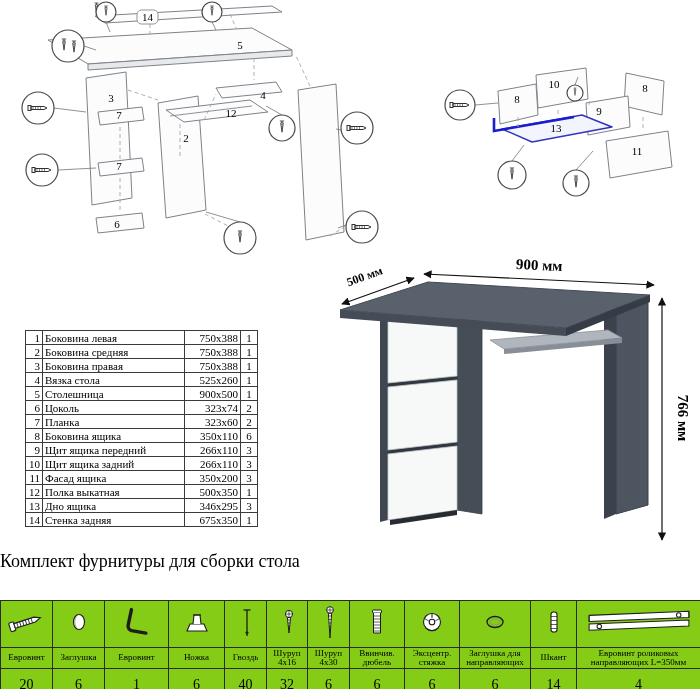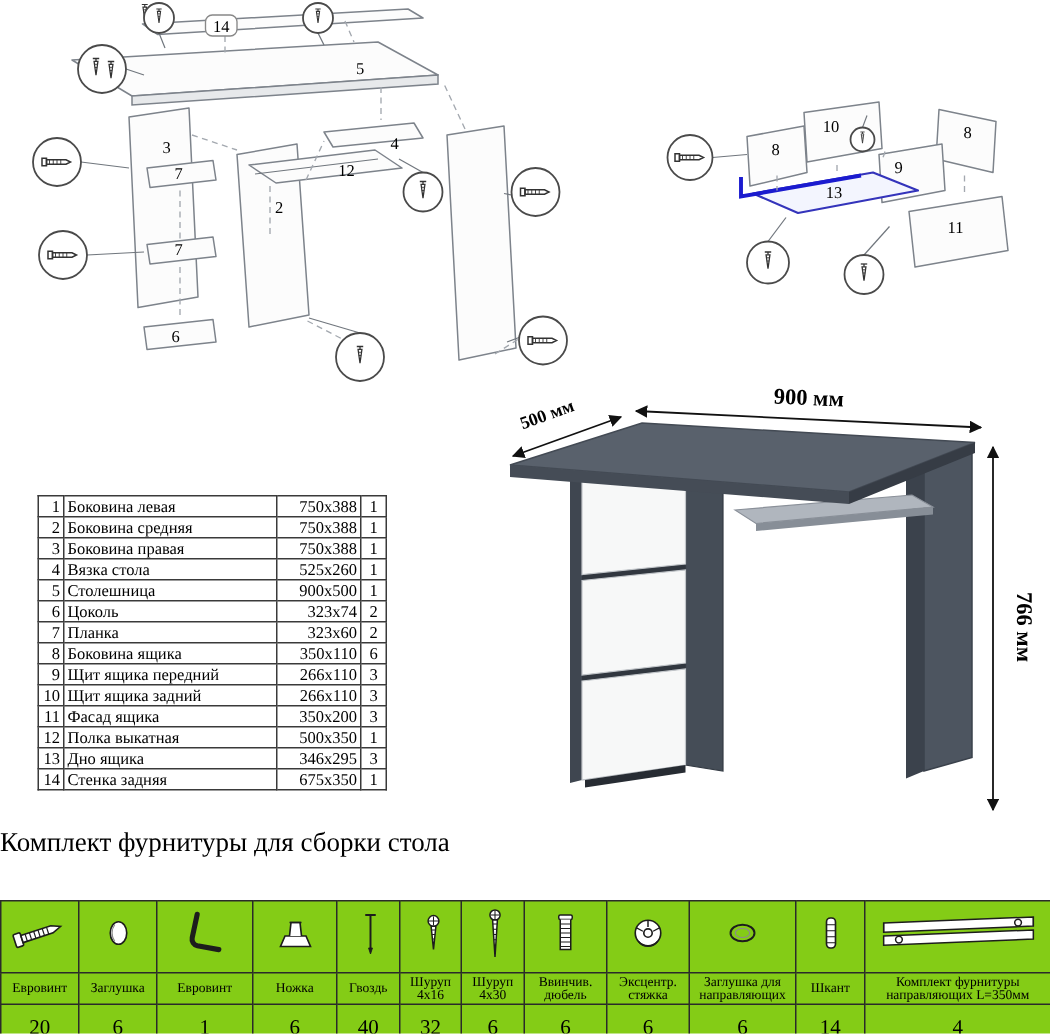--- a/index.html
+++ b/index.html
@@ -454,21 +454,21 @@
         <td class="hw-label-cell">Заглушка</td>
         <td class="hw-label-cell">Евровинт</td>
         <td class="hw-label-cell">Ножка</td>
         <td class="hw-label-cell">Гвоздь</td>
         <td class="hw-label-cell">Шуруп 4х16</td>
         <td class="hw-label-cell">Шуруп 4х30</td>
         <td class="hw-label-cell">Ввинчив. дюбель</td>
         <td class="hw-label-cell">Эксцентр. стяжка</td>
         <td class="hw-label-cell">Заглушка для направляющих</td>
         <td class="hw-label-cell">Шкант</td>
-        <td class="hw-label-cell">Комплект фурнитуры направляющих L=350мм</td>
+        <td class="hw-label-cell">Евровинт роликовых направляющих L=350мм</td>
       </tr>
     <tr>
         <td class="hw-qty-cell">20</td>
         <td class="hw-qty-cell">6</td>
         <td class="hw-qty-cell">1</td>
         <td class="hw-qty-cell">6</td>
         <td class="hw-qty-cell">40</td>
         <td class="hw-qty-cell">32</td>
         <td class="hw-qty-cell">6</td>
         <td class="hw-qty-cell">6</td>

